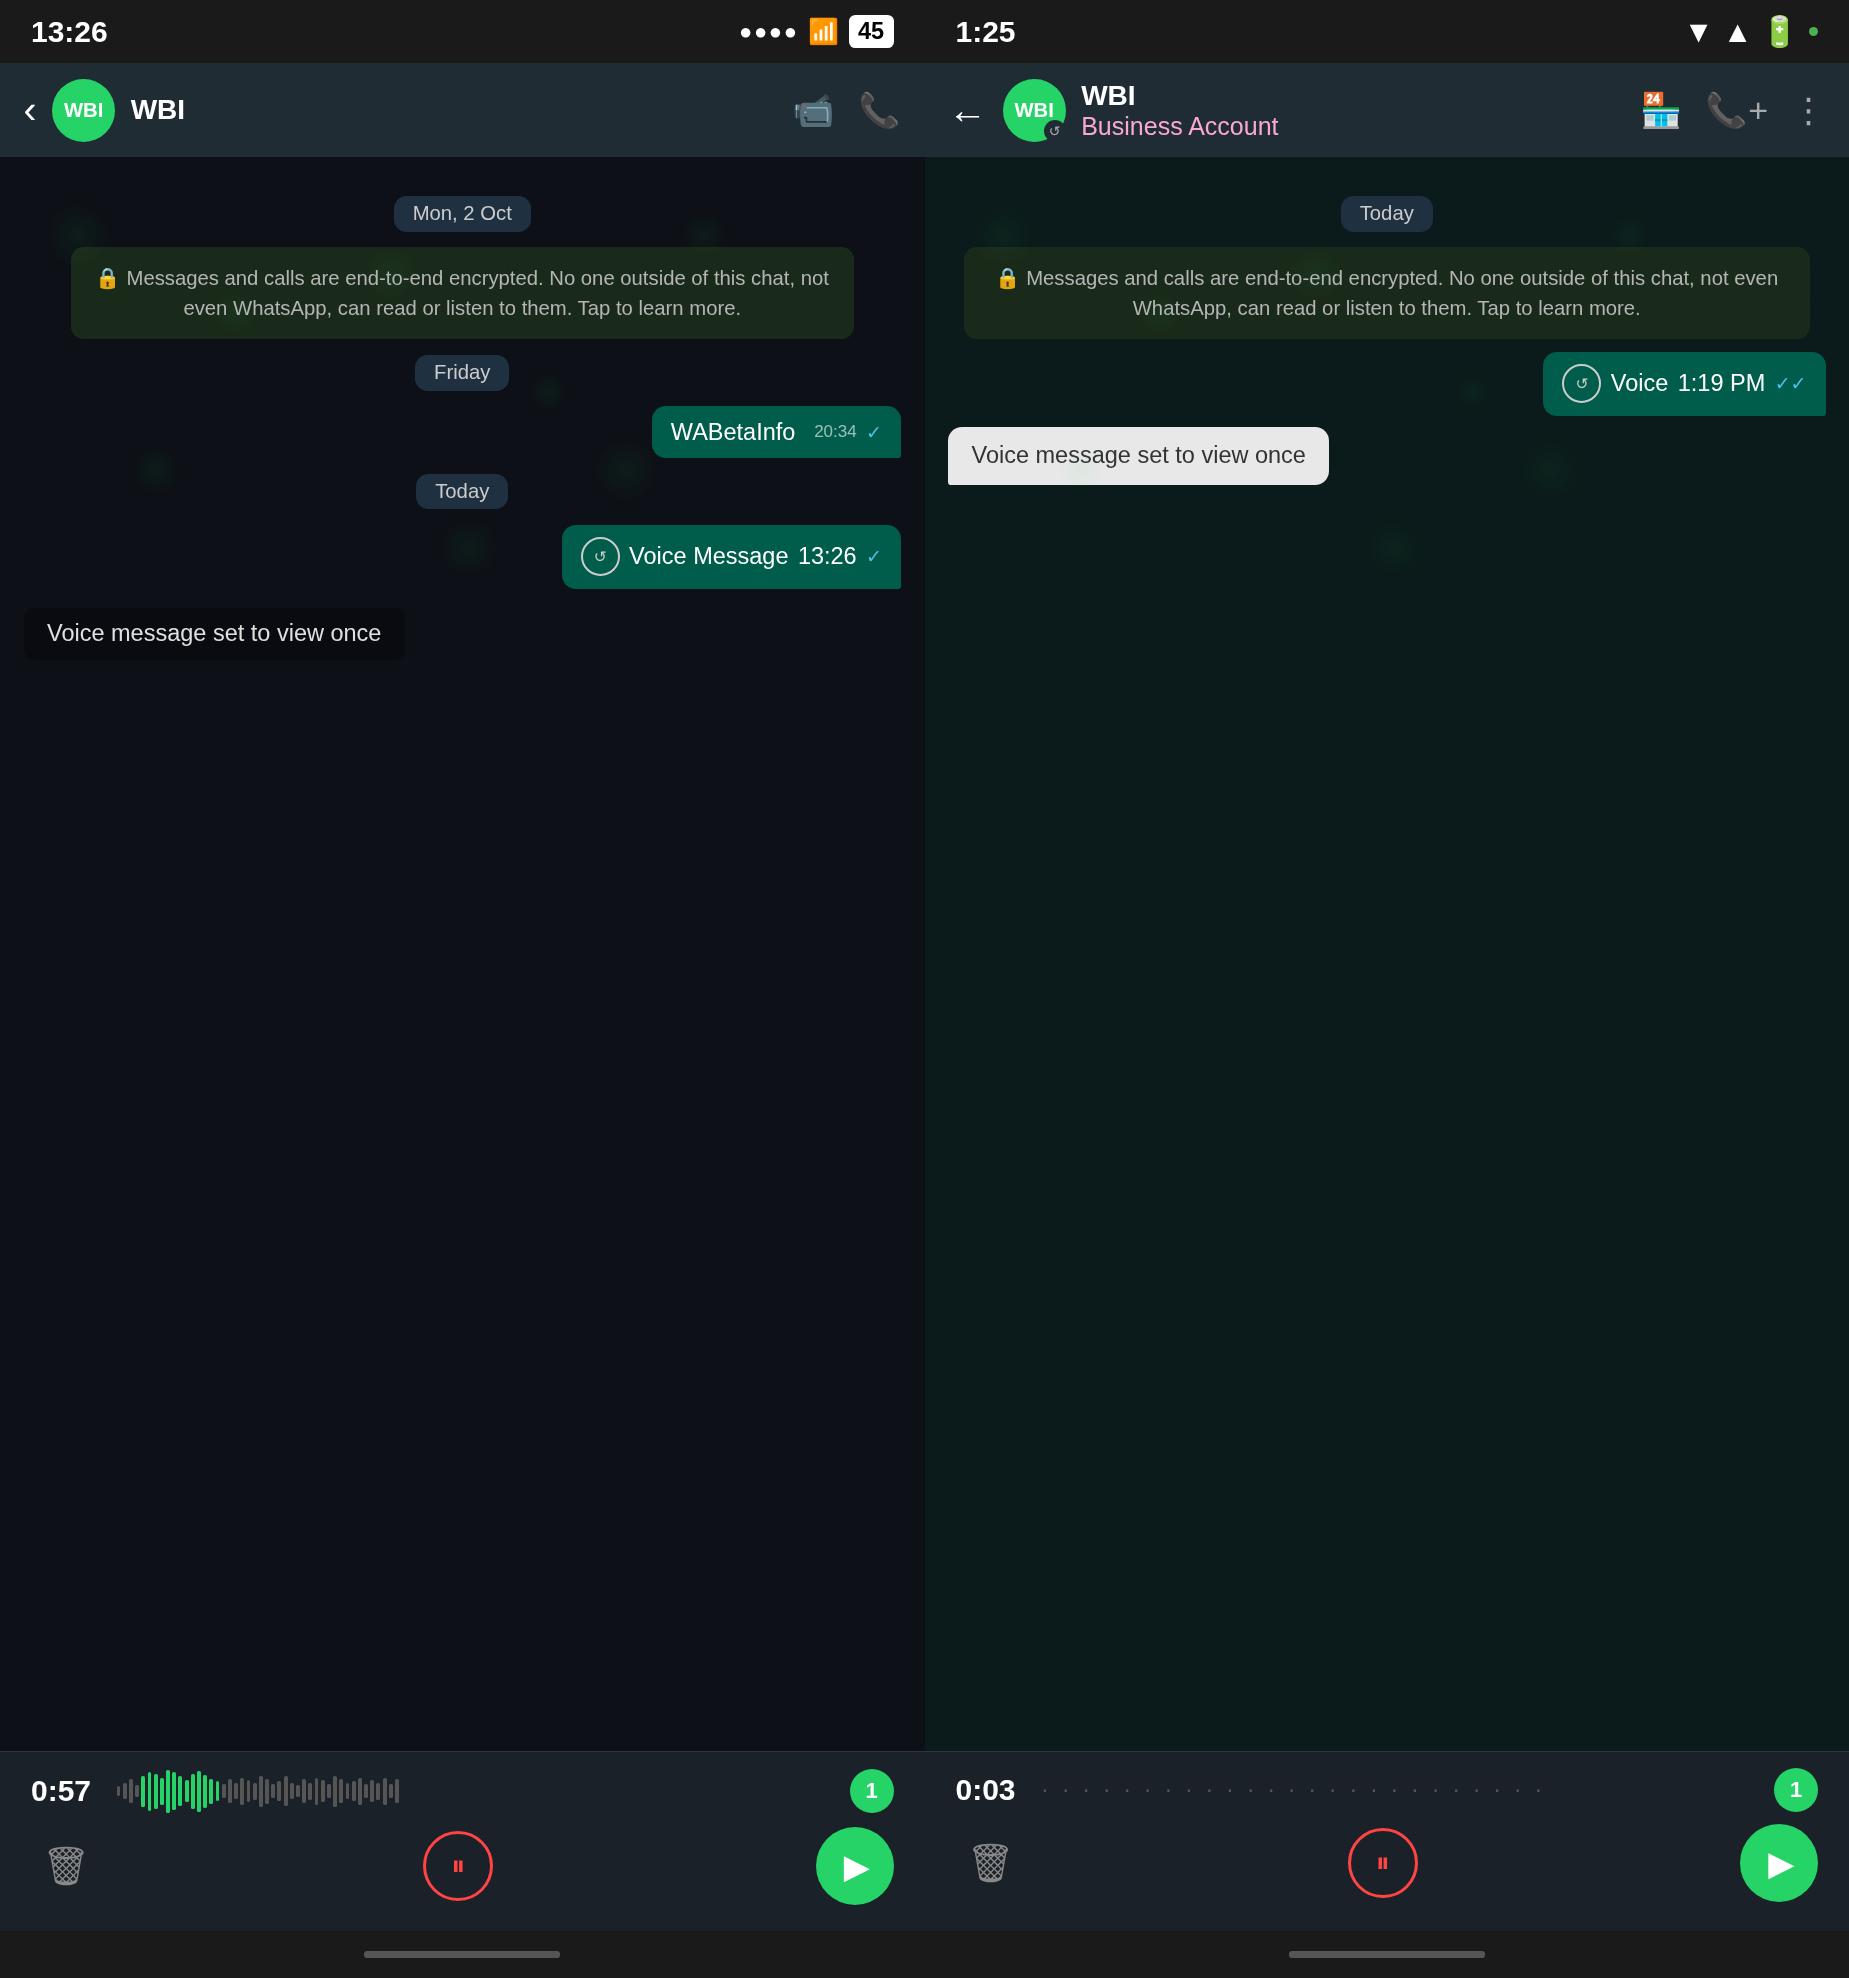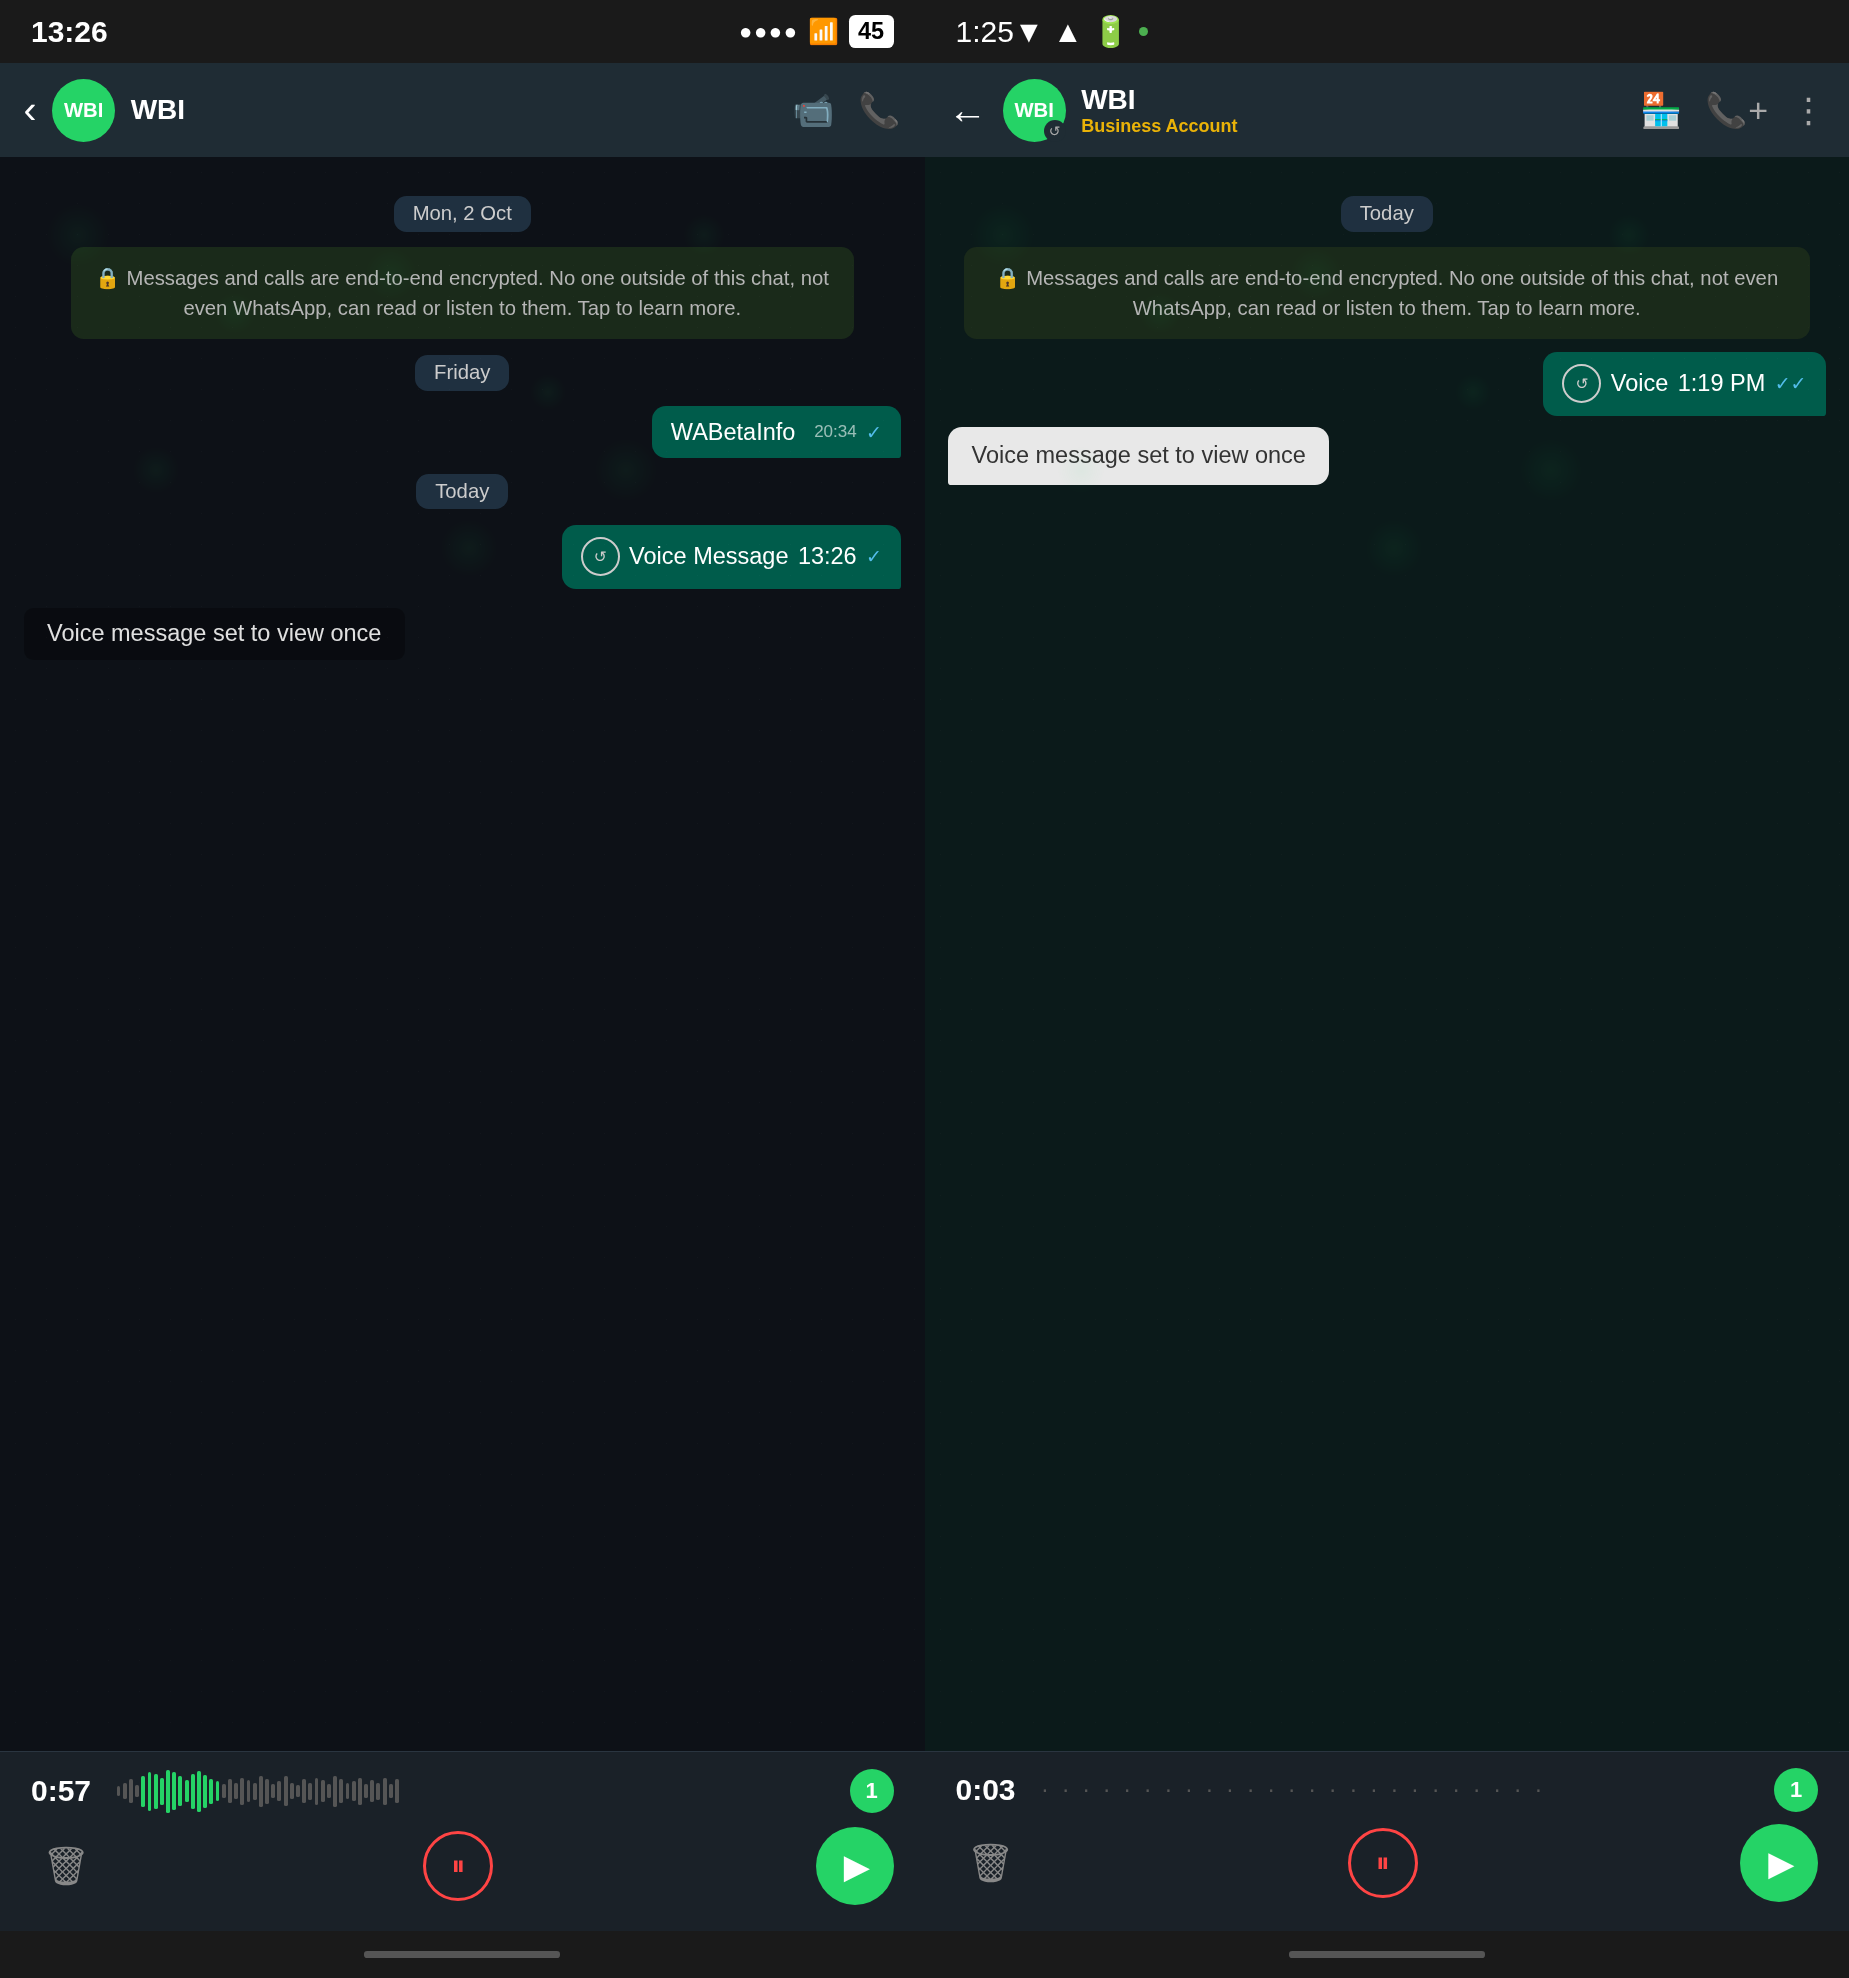--- a/index.html
+++ b/index.html
@@ -43,24 +43,25 @@
       color: #fff;
       font-size: 30px;
       font-weight: 600;
     }
 
     .status-bar-right {
       height: 63px;
       background: #1a1a1a;
       display: flex;
       align-items: center;
+      justify-content: space-between;
       padding: 11px 31px;
       color: #fff;
       font-size: 30px;
-      font-weight: 400;
+      font-weight: 700;
     }
 
     .status-icons {
       display: flex;
       align-items: center;
       gap: 9.4px;
     }
 
     .battery-badge {
       background: #fff;
@@ -140,23 +141,22 @@
       flex: 1;
     }
 
     .header-name {
       color: #fff;
       font-size: 28px;
       font-weight: 600;
     }
 
     .header-sub {
-      color: #eab308;
-      font-size: 18px;
-      font-weight: bold;
+      color: #f9a8d4;
+      font-size: 25px;
     }
 
     .header-icons {
       display: flex;
       gap: 23.5px;
       align-items: center;
     }
 
     .header-icon {
       color: #aaa;

